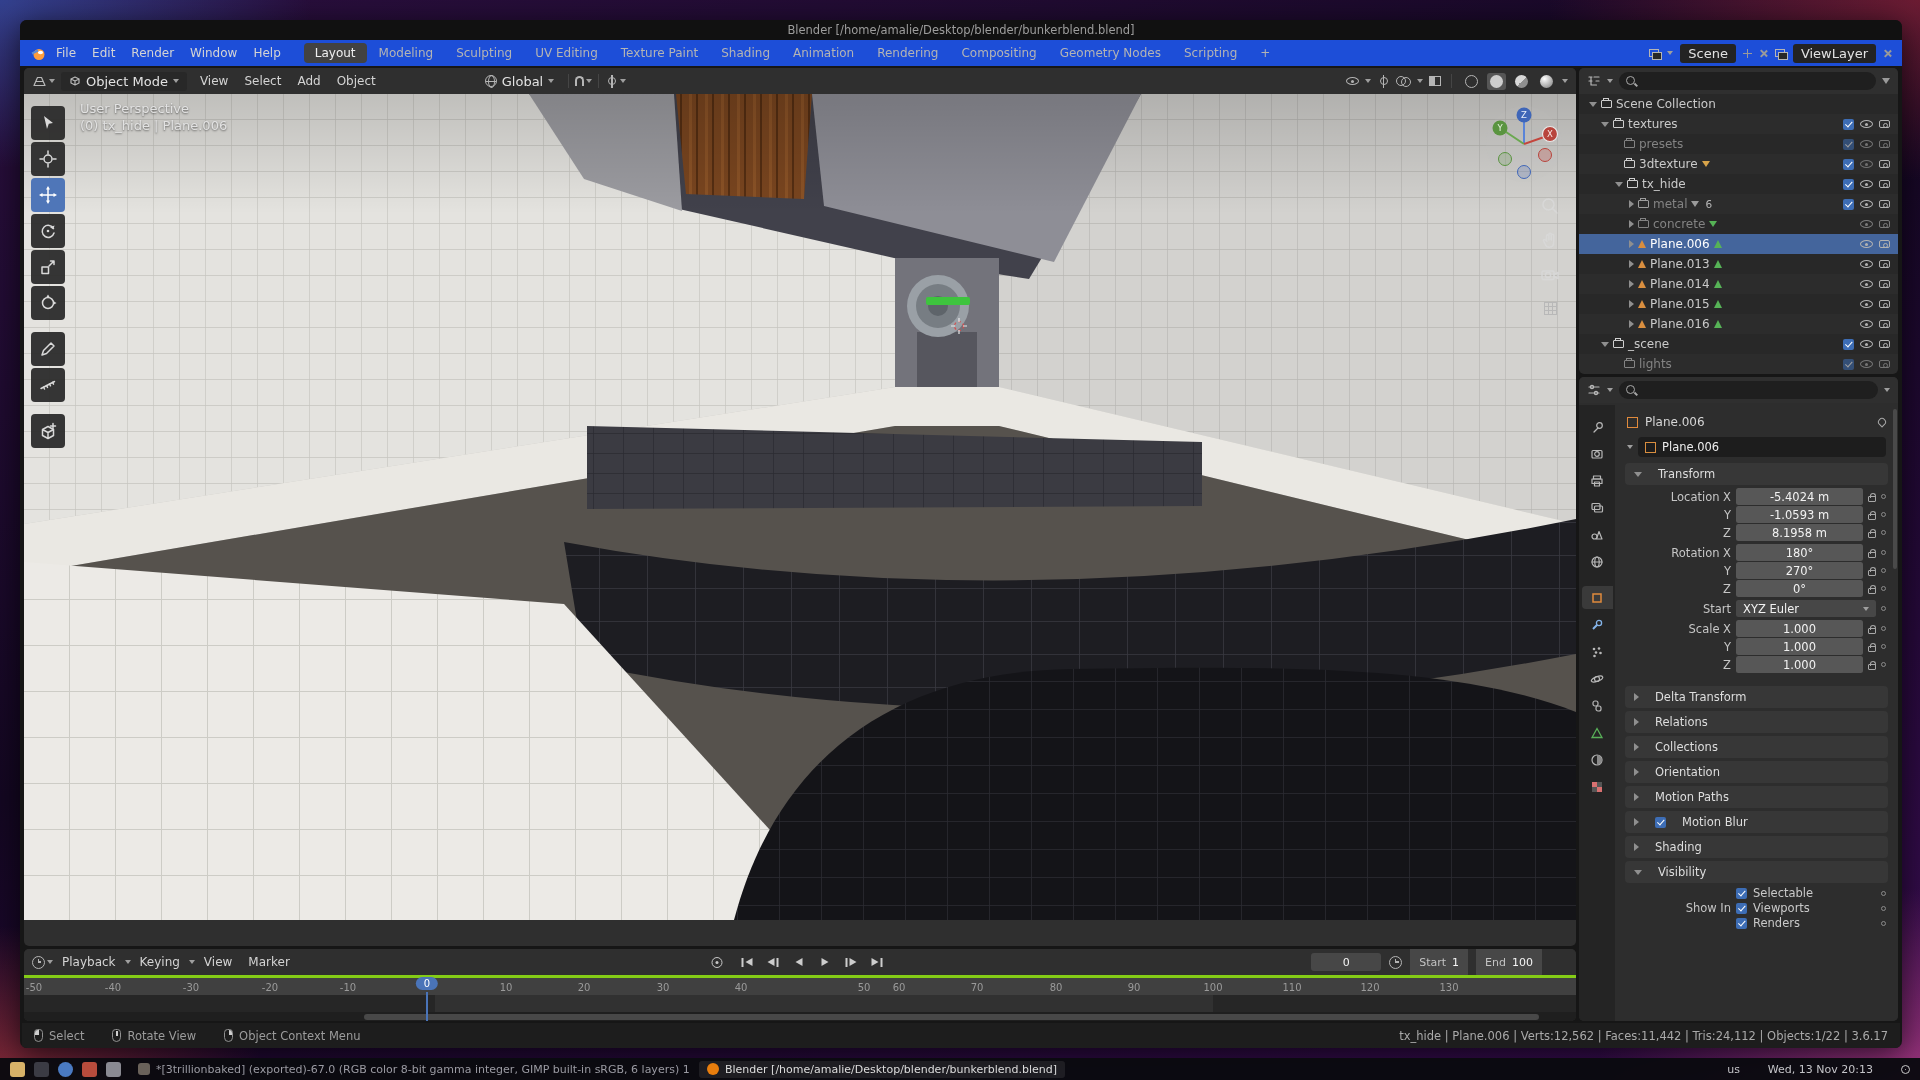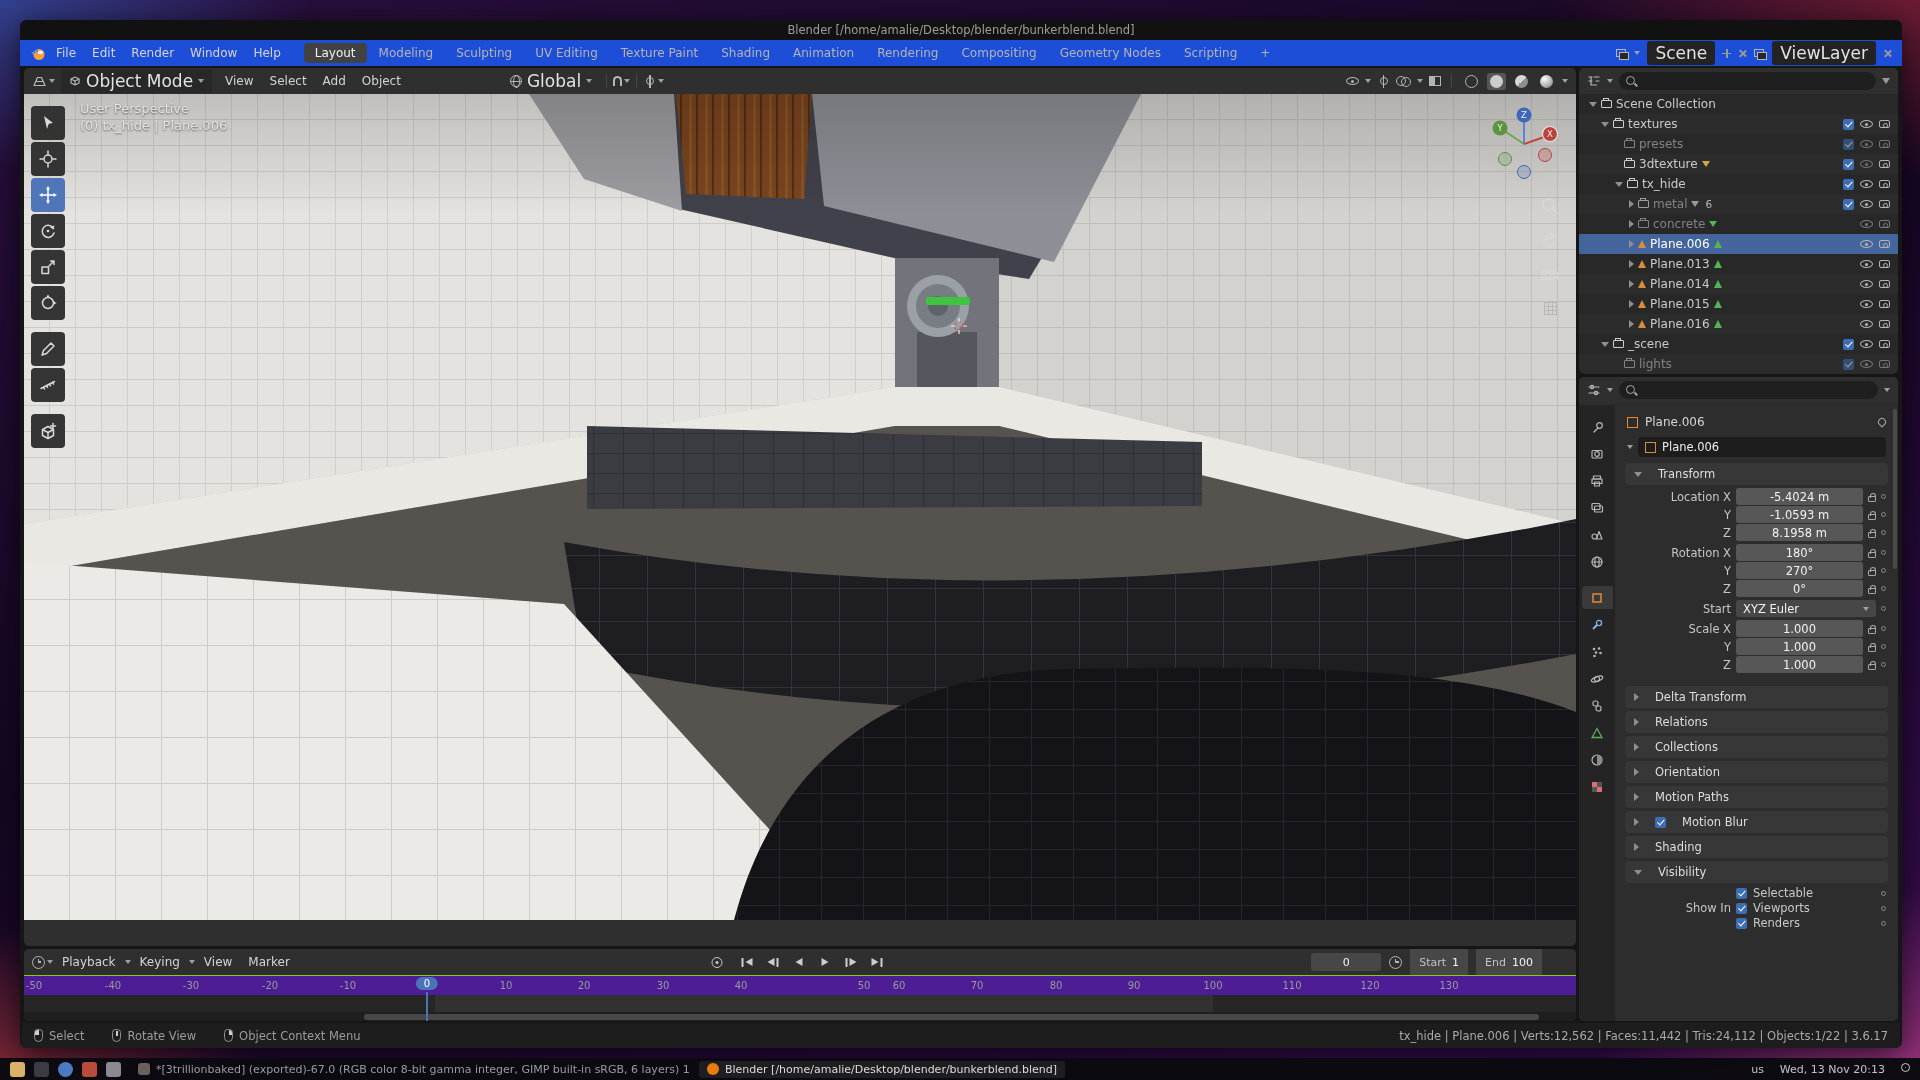--- a/index.html
+++ b/index.html
@@ -14,21 +14,21 @@
  linear-gradient(160deg,#2b0f3f,#140722 45%,#26093a 75%,#3a0d52)}
 
 #bwin{position:absolute;left:20px;top:20px;width:1882px;height:1028px;background:#161616;border-radius:7px;overflow:hidden;box-shadow:0 6px 30px rgba(0,0,0,.65)}
 #titlebar{position:absolute;left:0;right:0;top:0;height:20px;background:#111;display:flex;align-items:center;justify-content:center;font-size:11.5px;color:#9d9d9d}
 #menubar{position:absolute;left:0;right:0;top:20px;height:26px;background:#1d4ed8;display:flex;align-items:center;padding:0 10px;gap:2px}
 .mtx{padding:2px 7px;font-size:12px;color:#d4d4d4;border-radius:3px}
 .wtabs{display:flex;align-items:center;margin-left:14px;gap:1px}
 .wtab{padding:3px 11px;font-size:12px;color:#b4b4b4;border-radius:4px;white-space:nowrap}
 .wtab.active{background:#424242;color:#f0f0f0}
 .mb-right{margin-left:auto;display:flex;align-items:center;gap:7px}
-.pill{display:inline-flex;align-items:center;gap:5px;background:#282828;border-radius:3px;padding:2px 8px;font-size:17px;color:#e2e2e2;white-space:nowrap}
+.pill{display:inline-flex;align-items:center;gap:5px;background:#282828;border-radius:3px;padding:2px 8px;font-size:13px;color:#e2e2e2;white-space:nowrap}
 .pill.dark{background:#232323}
 
 .editor{position:absolute;border-radius:5px;overflow:hidden}
 #vp{left:4px;top:48px;width:1552px;height:878px;background:#2f2f2f}
 #tl{left:4px;top:929px;width:1552px;height:72px;background:#2b2b2b}
 #outliner{left:1559px;top:48px;width:319px;height:306px;background:#282828}
 #props{left:1559px;top:357px;width:319px;height:644px;background:#2d2d2d}
 #statusbar{position:absolute;left:2px;right:2px;top:1003px;height:25px;background:#1d1d1d;display:flex;align-items:center;padding:0 12px;font-size:11.5px;color:#9c9c9c}
 
 .cdn{width:0;height:0;border-left:3.5px solid transparent;border-right:3.5px solid transparent;border-top:4.5px solid #9f9f9f;display:inline-block}
@@ -140,37 +140,37 @@
 .pgroup{margin:3px 0}
 .pcheckrow{flex:1;display:flex;align-items:center;gap:6px;font-size:11.5px;color:#c9c9c9}
 #pscroll{position:absolute;right:1px;top:32px;width:4px;height:160px;background:#4a4a4a;border-radius:2px}
 
 #tl-header{height:26px;background:#2f2f2f;display:flex;align-items:center;padding:0 8px;gap:2px;position:relative}
 .transport{position:absolute;left:50%;top:3px;transform:translateX(-50%);display:flex;align-items:center;gap:3px}
 .tpill{display:inline-flex;gap:6px;align-items:center;background:#474747;border-radius:3px;height:30px;padding:0 9px;font-size:11px}
 .tpill .tlabel{color:#c3c3c3}.tpill .tval{color:#f4f4f4}
 .fframe{width:70px;height:18px;background:#474747;border-radius:3px;display:flex;align-items:center;justify-content:center;font-size:11px;color:#f4f4f4}
 #tl-body{position:relative;height:46px}
-#tl-ruler{position:relative;height:20px;background:#4c1d95;border-top:1px solid #84cc16}
+#tl-ruler{position:relative;height:20px;background:#404040;border-top:3px solid #84cc16}
 .tick{position:absolute;top:4px;transform:translateX(-50%);font-size:10px;color:#9a9a9a}
 #tl-track{position:relative;height:17px;background:#262626}
 .range{position:absolute;left:411px;width:778px;top:0;bottom:0;background:#313131}
 #tl-scroll{position:relative;height:9px;background:#1f1f1f}
 #tl-thumb{position:absolute;left:340px;width:1175px;top:1.5px;height:6px;background:#484848;border-radius:3px}
 #playhead{position:absolute;left:403px;top:0;width:0;height:46px}
 #playhead::after{content:"";position:absolute;left:-1px;top:17px;height:29px;width:2px;background:#4a74b8}
 .ppill{position:absolute;left:0;top:2px;transform:translateX(-50%);background:#4a74b8;color:#fff;font-size:10px;padding:1px 8px;border-radius:8px}
 
 .sb-hint{display:flex;align-items:center;margin-right:28px}
 .sb-info{margin-left:auto;color:#a9a9a9}
 #taskbar{position:absolute;left:0;right:0;bottom:0;height:22px;background:rgba(10,10,15,.97);display:flex;align-items:center;padding:0 10px;gap:9px;font-size:11px;color:#b8b8b8}
 .tb-ico{width:15px;height:15px;border-radius:3px;flex:none}
 .tb-task{max-width:560px;white-space:nowrap;overflow:hidden;text-overflow:ellipsis;color:#9a9aa2;padding:2px 8px;display:flex;align-items:center;gap:6px}
 .tb-task.active{background:rgba(255,255,255,.08);border-radius:3px;color:#dcdcdc}
-.tb-right{margin-left:auto;display:flex;gap:16px;align-items:flex-start;color:#c4c4c8}
+.tb-right{margin-left:auto;display:flex;gap:28px;align-items:center;color:#c4c4c8}
 .lbl{white-space:nowrap}
 svg .st{stroke:#d9d9d9;stroke-width:1.5;fill:none;stroke-linecap:round;stroke-linejoin:round}
 svg .stg{stroke:#b8b8b8;stroke-width:1.2;fill:none;stroke-linecap:round;stroke-linejoin:round}
 </style>
 </head>
 <body>
 
 <div id="desktop">
 
 <div id="bwin">

